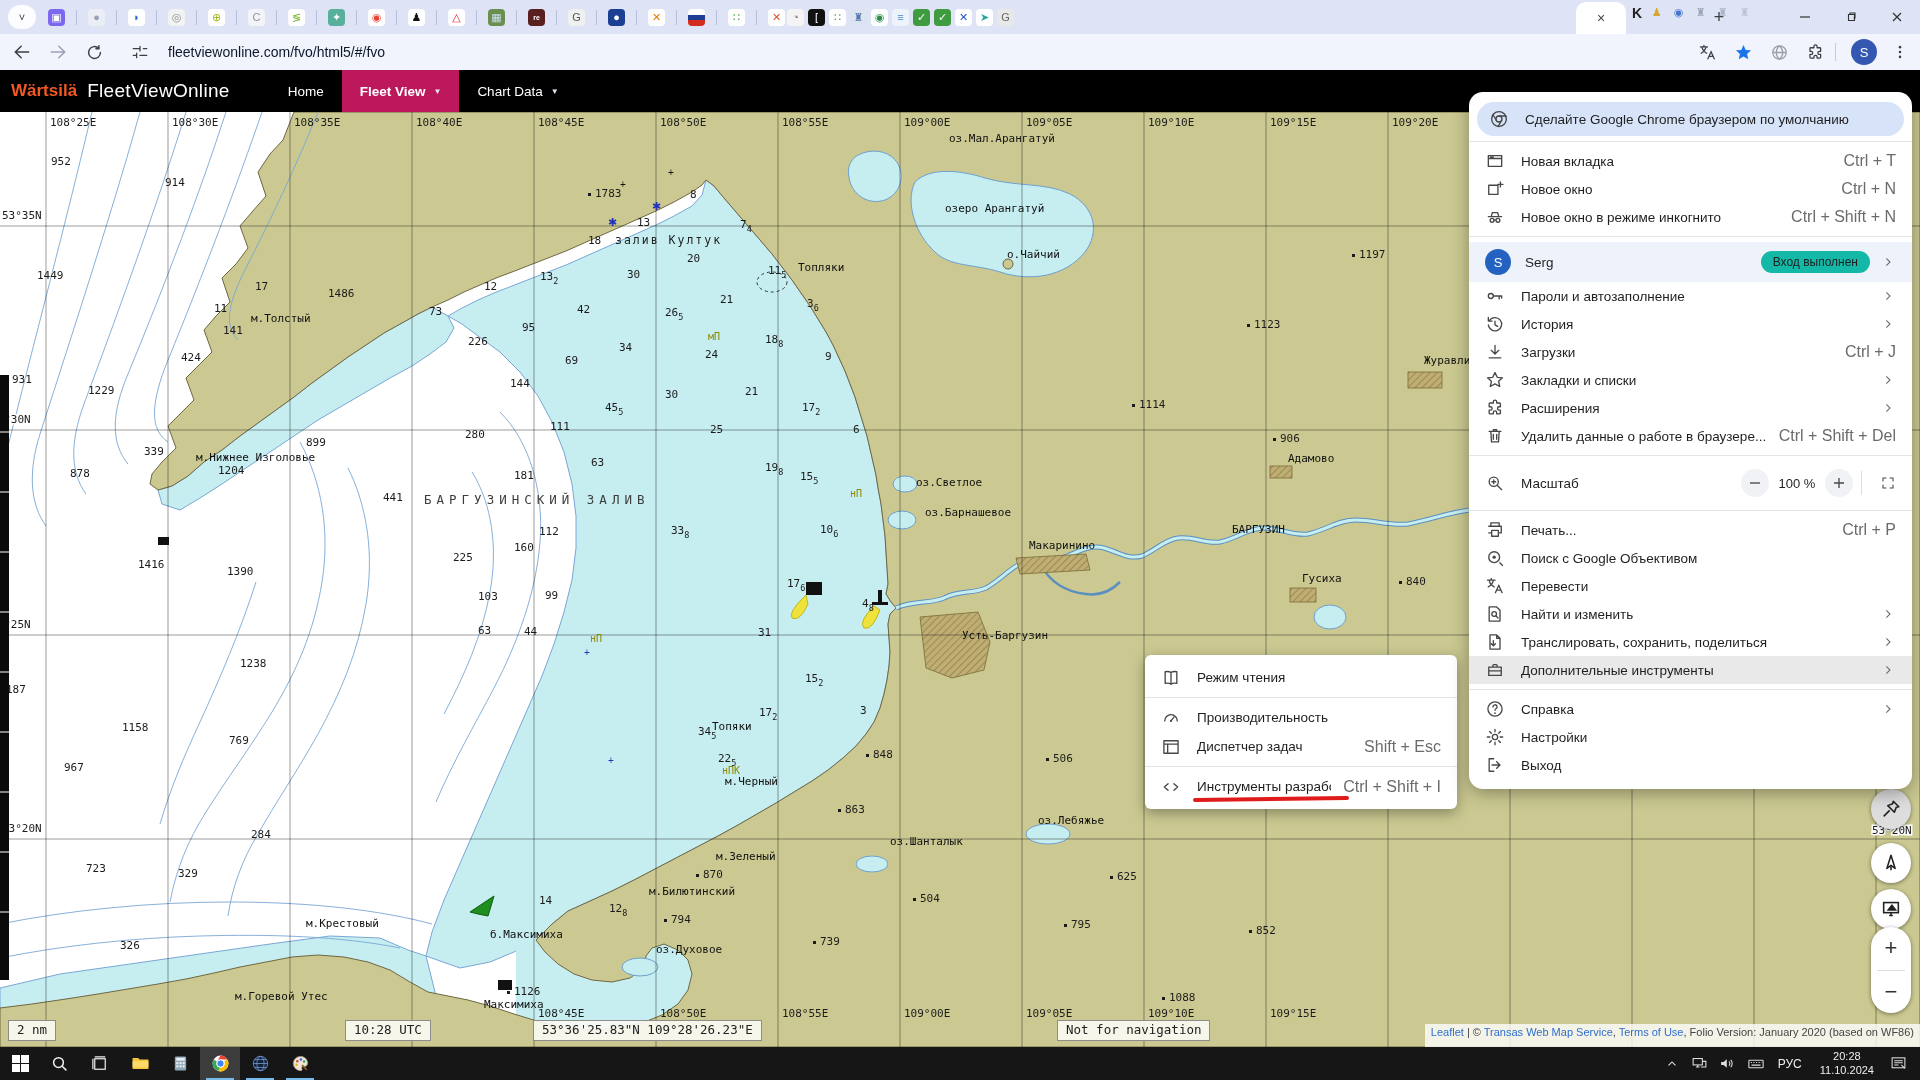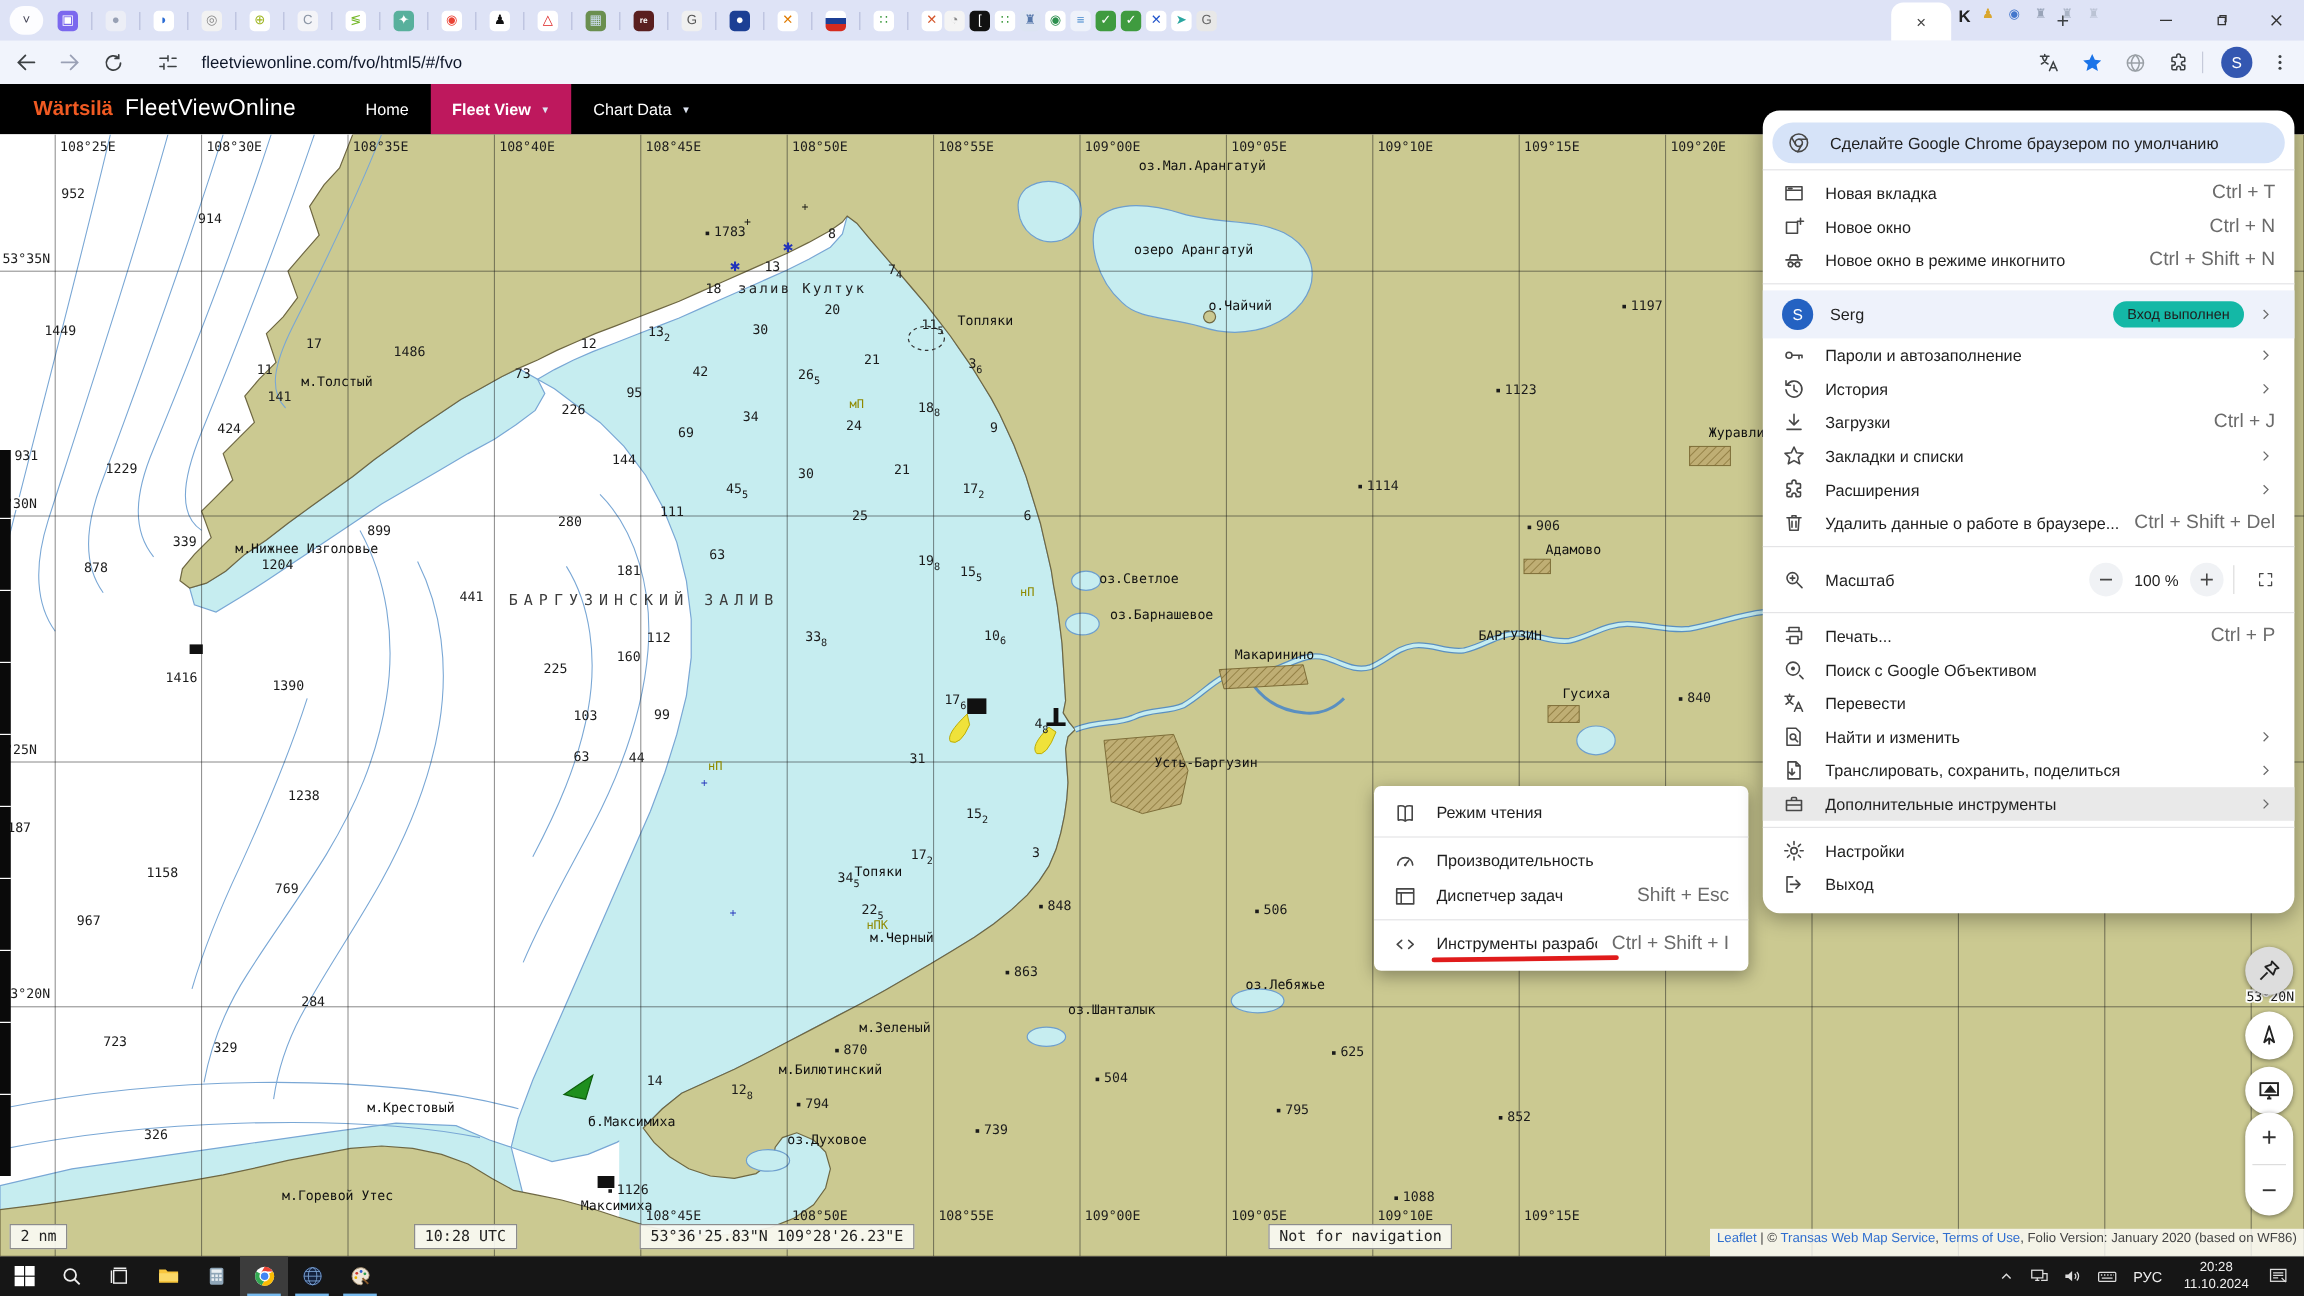--- a/index.html
+++ b/index.html
@@ -32,21 +32,21 @@
            display:flex;align-items:center;}
   .ticon{width:28px;height:28px;display:flex;align-items:center;justify-content:center;margin-left:8px;}
   .url{margin-left:14px;font-size:14px;color:#0f172a;}
   .tright{margin-left:auto;display:flex;align-items:center;margin-right:6px;}
   .vsep{width:1px;height:18px;background:#c6cada;margin:0 6px;}
   .avatar{width:26px;height:26px;border-radius:50%;background:#3457b1;color:#fff;font-size:13px;
           display:flex;align-items:center;justify-content:center;}
   
   #appheader{position:absolute;left:0;top:70px;width:1920px;height:42px;background:#000;
              display:flex;align-items:stretch;}
-  .brand{display:flex;align-items:center;margin-left:28px;margin-right:40px;}
+  .brand{display:flex;align-items:center;margin-left:11px;margin-right:40px;}
   .brand-o{color:#f05a22;font-weight:bold;font-size:17px;margin-right:10px;}
   .brand-w{color:#fff;font-size:19px;letter-spacing:.3px;}
   .nav-item{display:flex;align-items:center;padding:0 18px;color:#fff;font-size:13.5px;}
   .nav-item.active{background:#be185d;font-weight:bold;}
   .caret{font-size:8px;margin-left:8px;color:#dfe5f2;}
   
   #map{position:absolute;left:0;top:112px;width:1920px;height:935px;background:#fff;}
   #mapsvg{position:absolute;left:0;top:0;}
   .mbox{position:absolute;height:21px;background:rgba(250,250,243,.92);border:1px solid #8c8c8c;
         font-family:"DejaVu Sans Mono",monospace;font-size:12.5px;color:#222;padding:1px 8px;}
@@ -762,20 +762,31 @@
           <path d="M4.5 8.5h15v10h-15zM9.5 8.5v-2a1 1 0 0 1 1-1h3a1 1 0 0 1 1 1v2M4.5 13h15"></path>
         </svg>
         <span class="mlabel">Дополнительные инструменты</span>
         <svg class="mchev" viewBox="0 0 24 24" fill="none" stroke="#6b6b6b" stroke-width="1.6">
           <path d="M9.5 6.5l5.5 5.5-5.5 5.5"></path>
         </svg>
       </div>
       <div class="msep"></div>
       <div class="mrow">
         <svg class="mi" viewBox="0 0 24 24" fill="none" stroke="#474747" stroke-width="1.6" stroke-linecap="round" stroke-linejoin="round">
+          <circle cx="12" cy="12" r="8.5"></circle>
+          <path d="M9.5 9.5a2.5 2.5 0 1 1 3.6 2.2c-.8.4-1.1.9-1.1 1.8"></path>
+          <circle cx="12" cy="17" r="1" fill="#474747" stroke="none"></circle>
+        </svg>
+        <span class="mlabel">Справка</span>
+        <svg class="mchev" viewBox="0 0 24 24" fill="none" stroke="#6b6b6b" stroke-width="1.6">
+          <path d="M9.5 6.5l5.5 5.5-5.5 5.5"></path>
+        </svg>
+      </div>
+      <div class="mrow">
+        <svg class="mi" viewBox="0 0 24 24" fill="none" stroke="#474747" stroke-width="1.6" stroke-linecap="round" stroke-linejoin="round">
           <circle cx="12" cy="12" r="3.2"></circle>
           <path d="M12 2.8v3M12 18.2v3M2.8 12h3M18.2 12h3M5.5 5.5l2.1 2.1M16.4 16.4l2.1 2.1M18.5 5.5l-2.1 2.1M7.6 16.4l-2.1 2.1"></path>
         </svg>
         <span class="mlabel">Настройки</span>
       </div>
       <div class="mrow">
         <svg class="mi" viewBox="0 0 24 24" fill="none" stroke="#474747" stroke-width="1.6" stroke-linecap="round" stroke-linejoin="round">
           <path d="M10.5 4.5H5v15h5.5M14 8l4 4-4 4M8.5 12H18"></path>
         </svg>
         <span class="mlabel">Выход</span>

